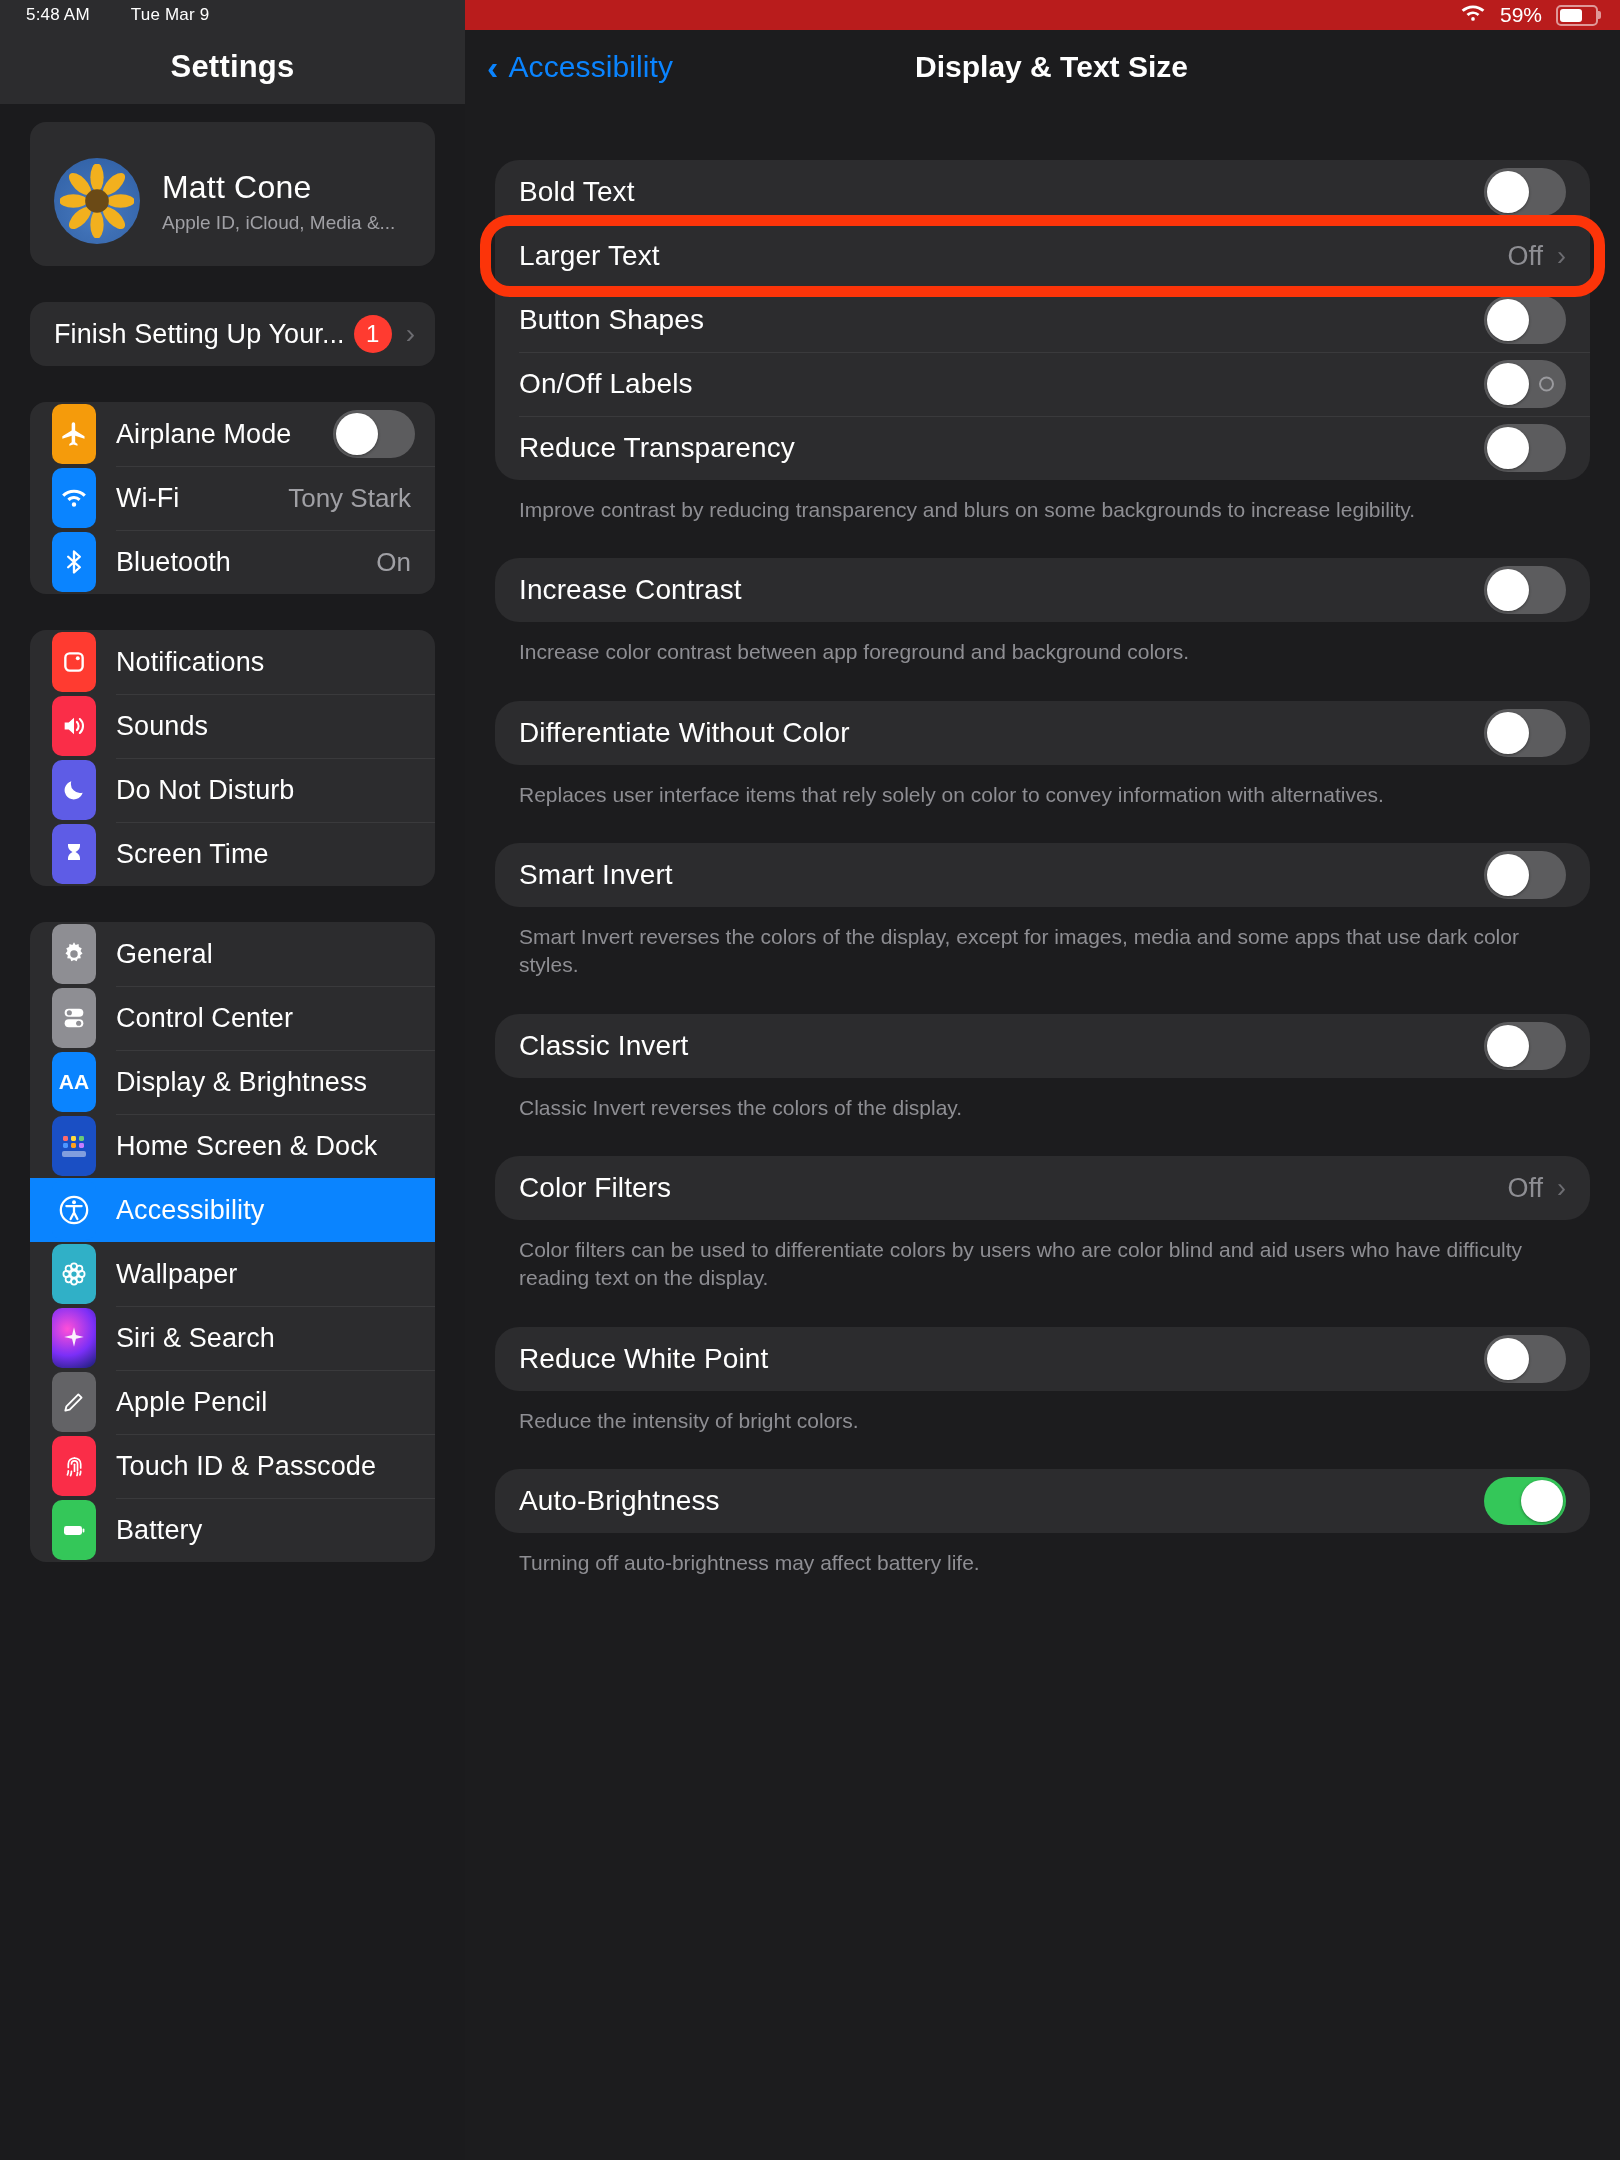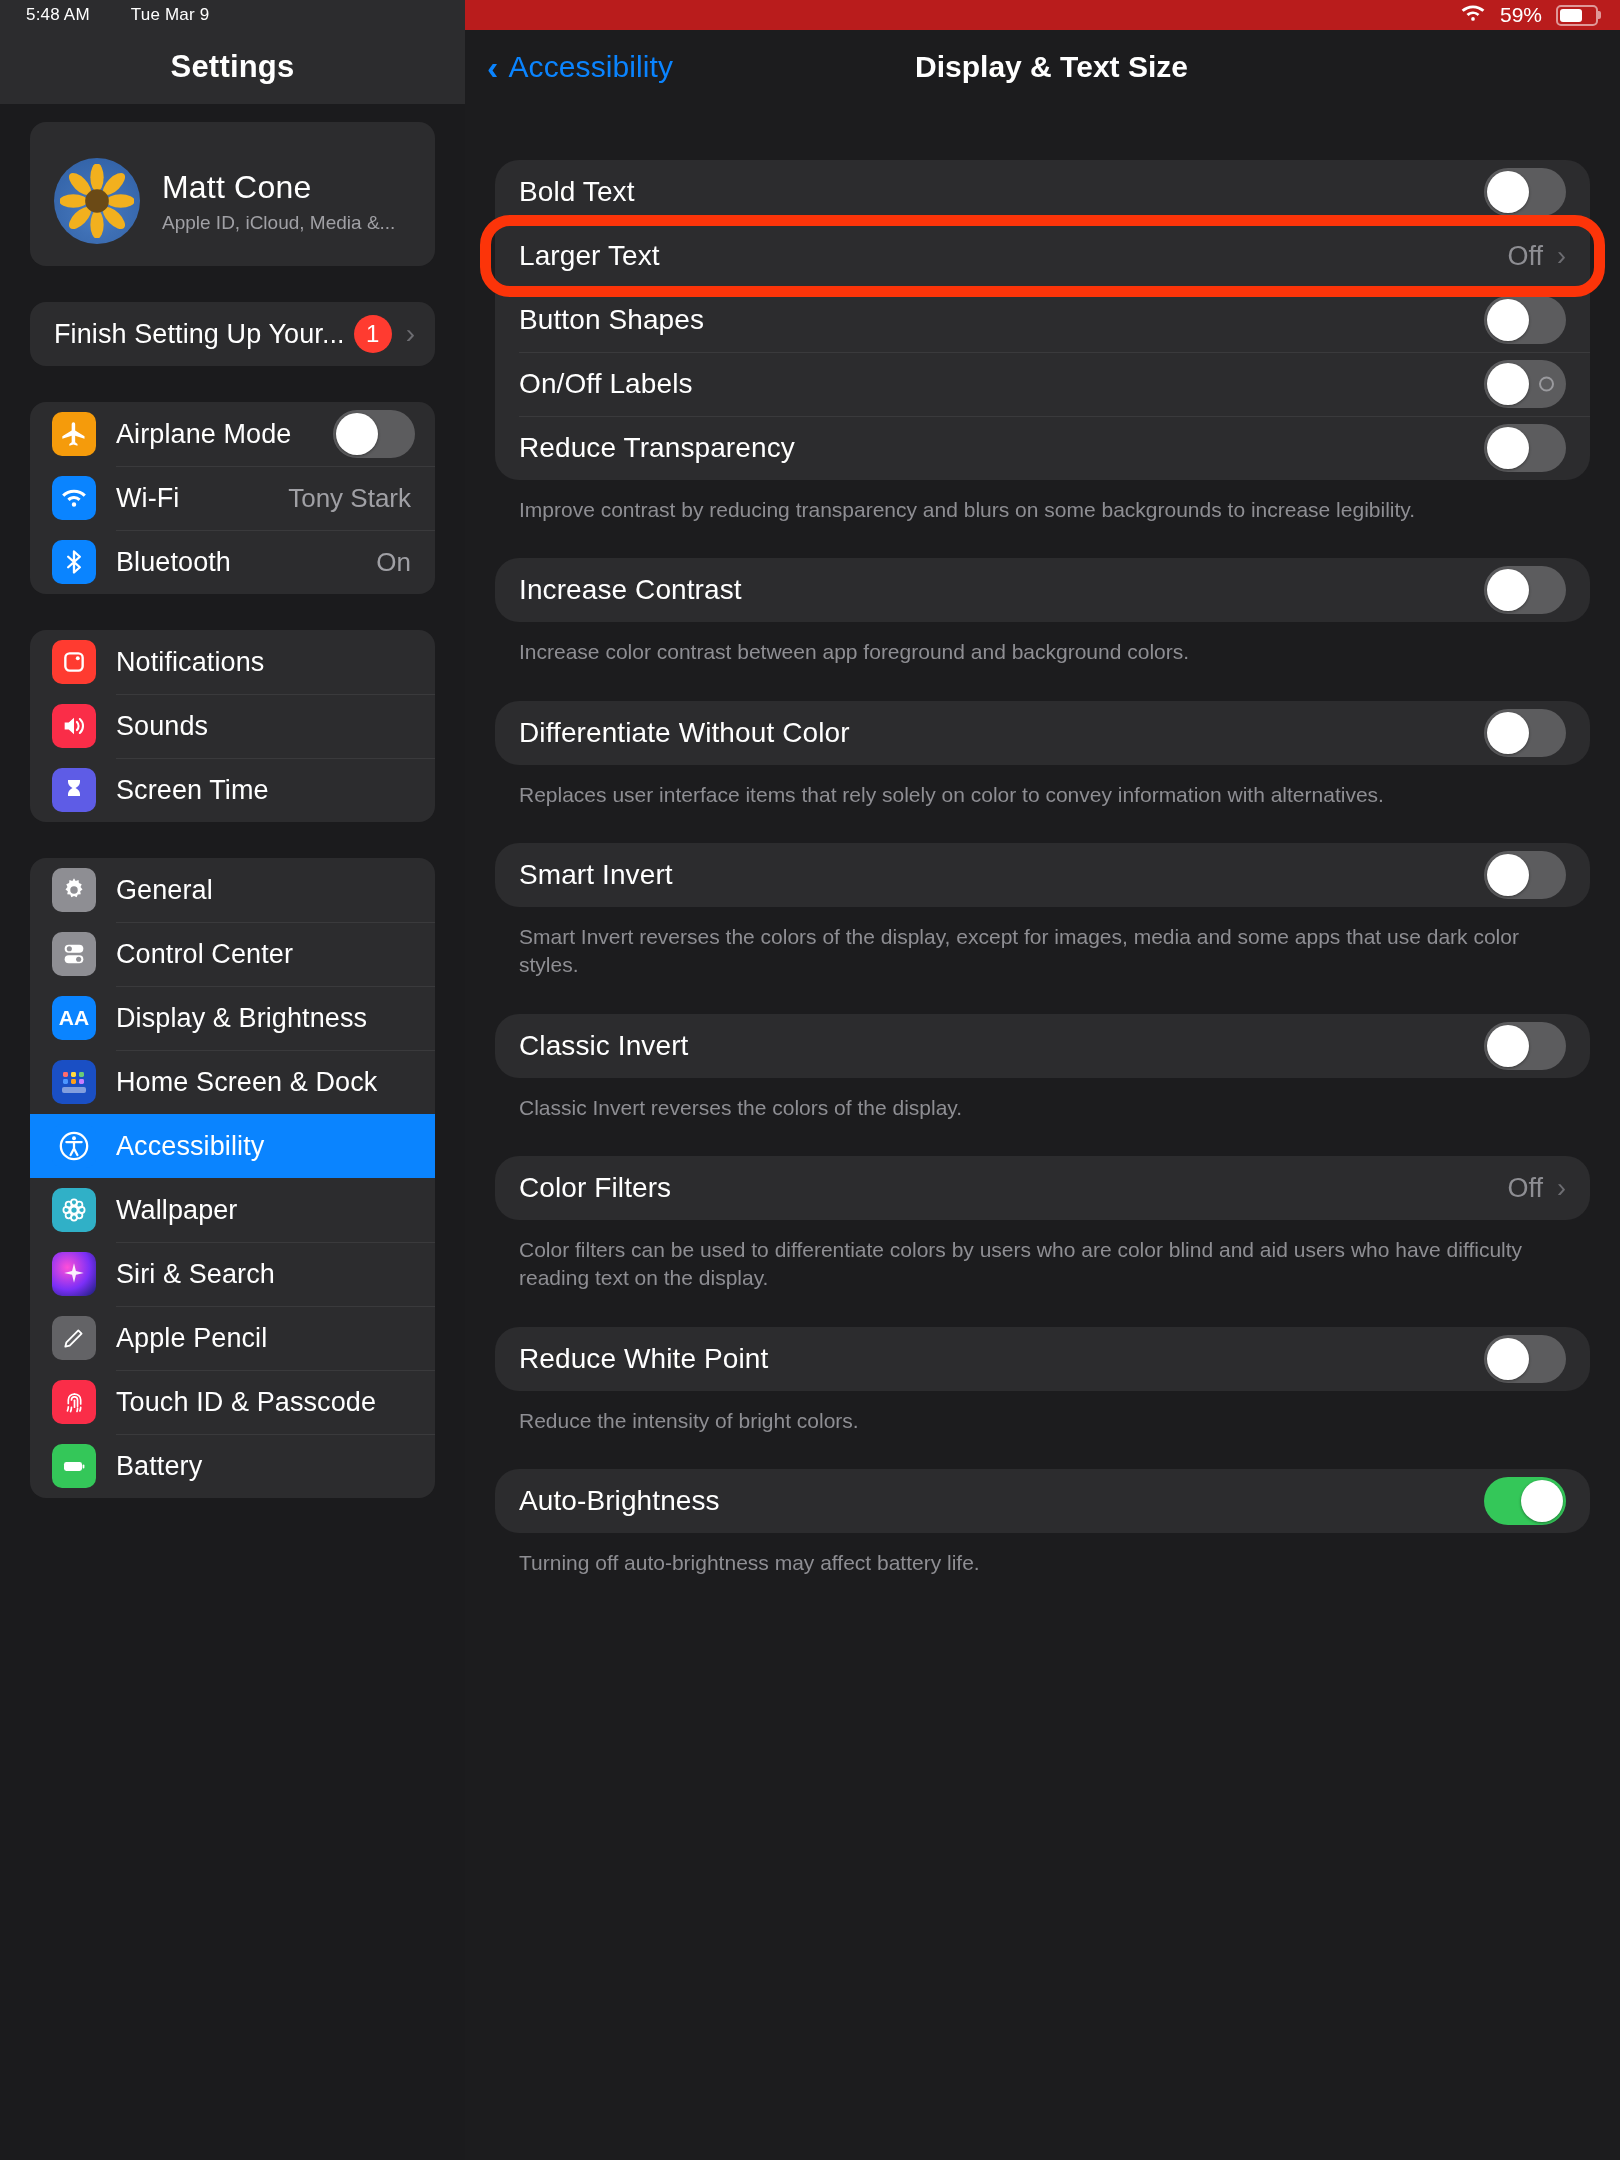--- a/index.html
+++ b/index.html
@@ -91,21 +91,21 @@
     padding: 0 20px 0 22px;
     position: relative;
   }
   .row + .row::before {
     content: "";
     position: absolute;
     left: 86px; right: 0; top: 0;
     height: 1px; background: #3a3a3c;
   }
   .row .ic {
-    width: 44px; height: 44px; border-radius: 10px;
+    width: 44px; height: 60px; border-radius: 10px;
     flex: 0 0 44px;
     margin-right: 20px;
     display: flex; align-items: center; justify-content: center;
     color: #fff;
   }
   .row .lbl { color: #fff; font-size: 27px; letter-spacing: 0.1px; flex: 1; }
   .row .val { color: #a0a0a5; font-size: 26px; margin-left: auto; padding-right: 4px; }
   .chev {
     color: #6d6d72; font-size: 28px; margin-left: 14px; line-height: 1;
   }
@@ -345,20 +345,28 @@
             <svg width="28" height="28" viewBox="0 0 24 24" fill="#fff">
                 <path d="M4 9v6h3.5L12 19V5L7.5 9H4z"></path>
                 <path d="M14.5 8.5a5 5 0 0 1 0 7" fill="none" stroke="#fff" stroke-width="1.8" stroke-linecap="round"></path>
                 <path d="M17 6a8 8 0 0 1 0 12" fill="none" stroke="#fff" stroke-width="1.8" stroke-linecap="round"></path>
               </svg>
           </span>
           <span class="lbl">Sounds</span>
         </div>
         <div class="row">
           <span class="ic" style="background:#5e5ce6;">
+            <svg width="26" height="26" viewBox="0 0 24 24" fill="#fff">
+                <path d="M20 14.5A8.5 8.5 0 0 1 9.5 4a8.5 8.5 0 1 0 10.5 10.5z"></path>
+              </svg>
+          </span>
+          <span class="lbl">Do Not Disturb</span>
+        </div>
+        <div class="row">
+          <span class="ic" style="background:#5e5ce6;">
             <svg width="24" height="26" viewBox="0 0 24 24" fill="#fff">
                 <path d="M6 2h12v2c0 3-2.5 5-4.5 6C15.5 11 18 13 18 16v2H6v-2c0-3 2.5-5 4.5-6C8.5 9 6 7 6 4V2z"></path>
               </svg>
           </span>
           <span class="lbl">Screen Time</span>
         </div>
       </div>
 
       <div class="gap-lg"></div>
 

